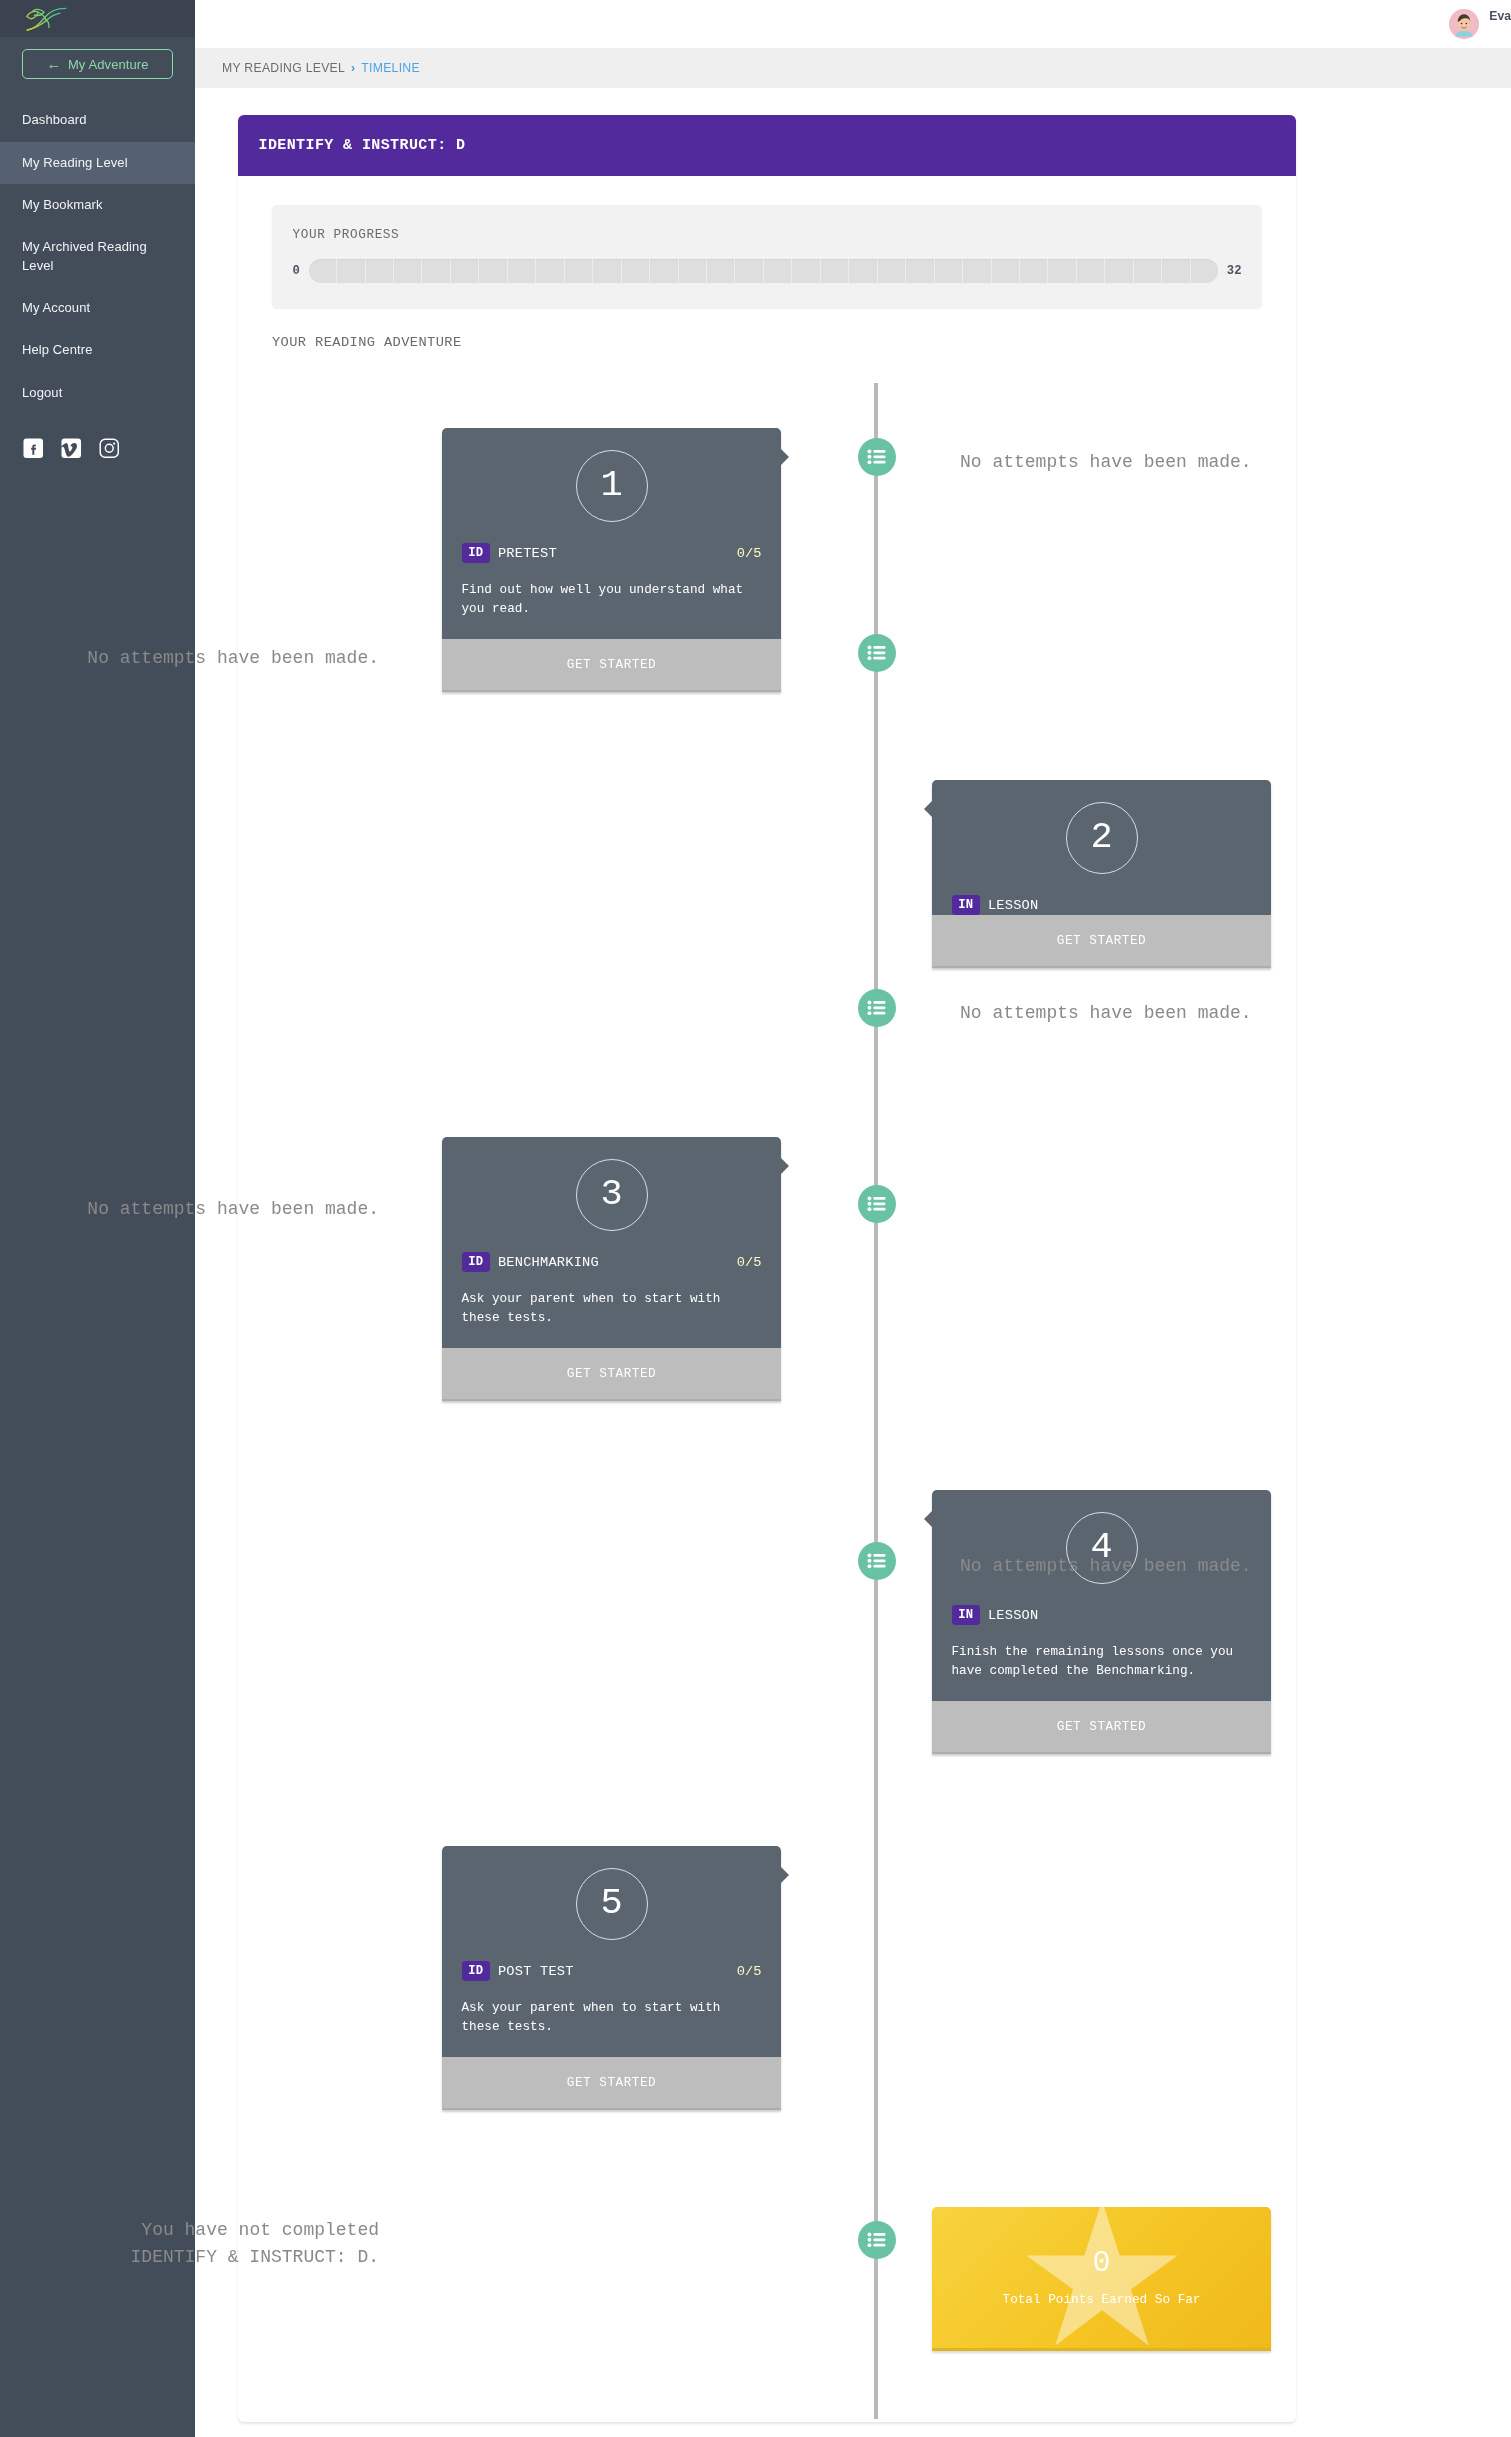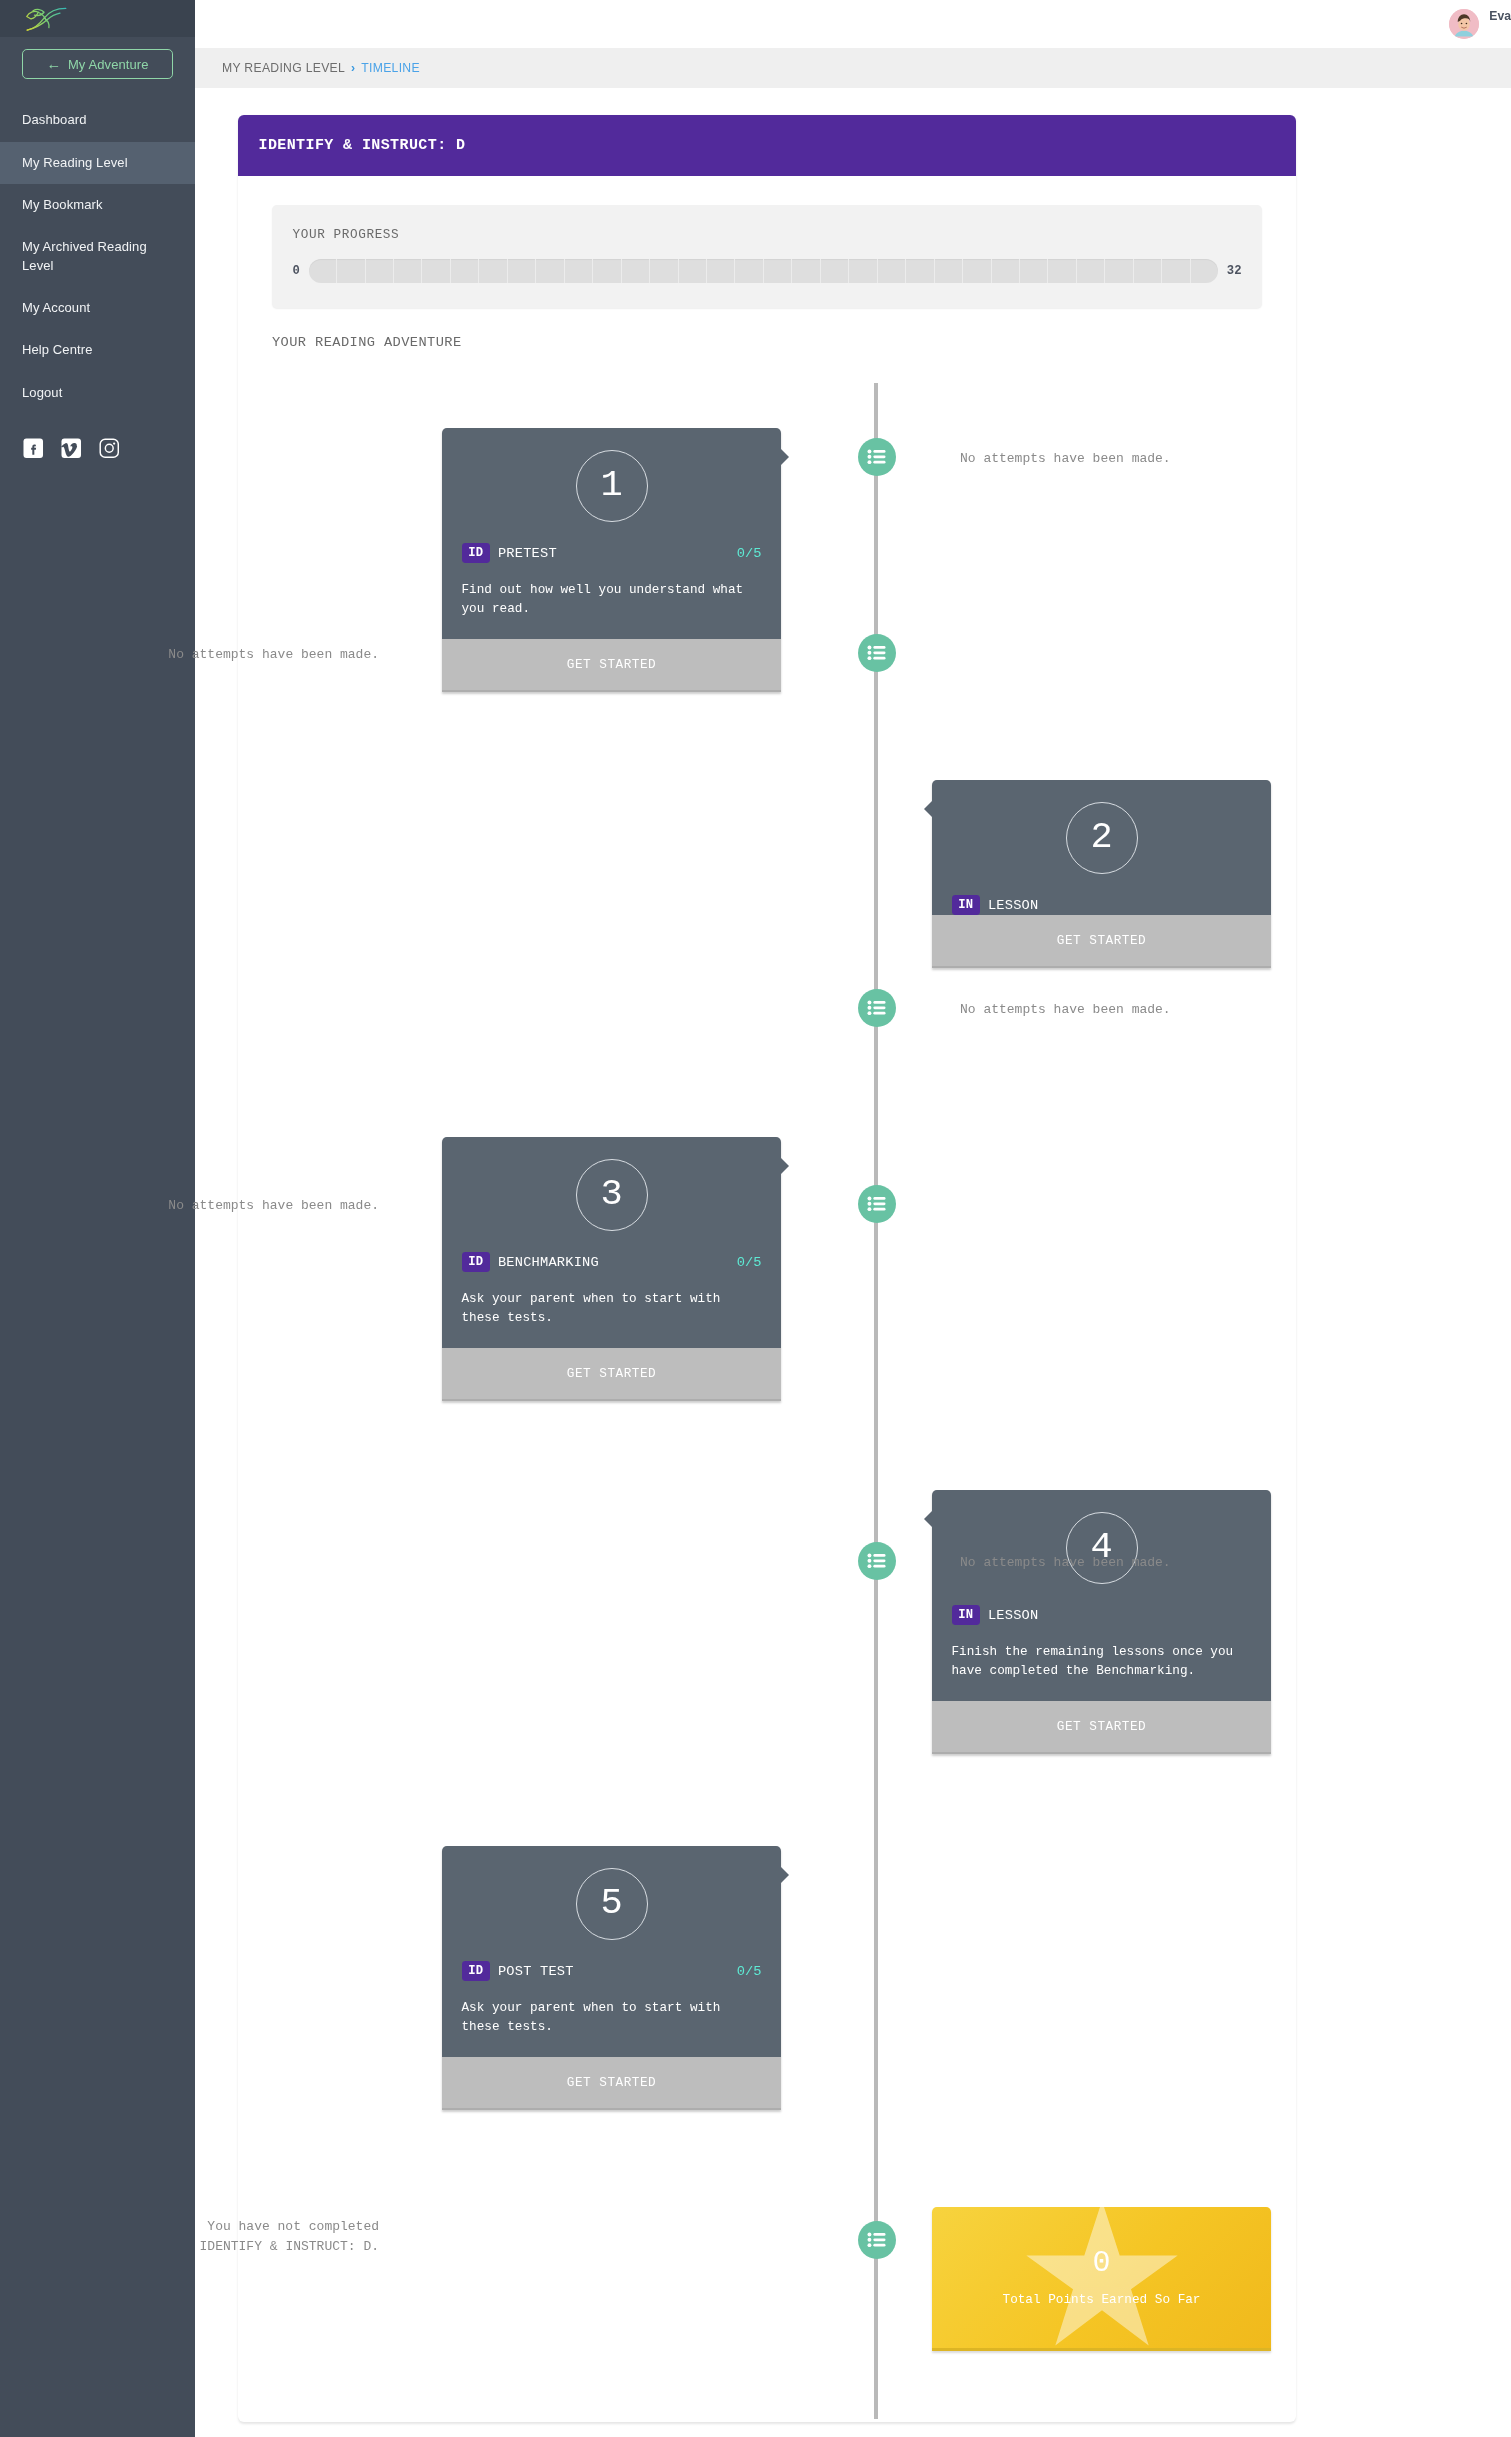--- a/index.html
+++ b/index.html
@@ -174,21 +174,21 @@
     border-radius: 50%;
     background: #68c2a3;
     display: flex; align-items: center; justify-content: center;
     cursor: pointer;
     z-index: 3;
   }
   .tl-dot svg { width: 19.5px; height: 15.6px; display: block; }
 
   .tl-note {
     position: absolute;
-    font-size: 13px;
+    font-size: 18px;
     color: #8a8a8a;
     line-height: 1.5;
   }
   .tl-note.right { left: 722px; text-align: left; width: 439px; }
   .tl-note.left  { right: 917px; text-align: right; width: 439px; }
 
   
   .tl-card {
     position: absolute;
     width: 339px;
@@ -232,21 +232,21 @@
     font-size: 12.2px; font-weight: bold;
     border-radius: 3.4px;
     padding: 3.9px 6.8px;
     line-height: 1;
     letter-spacing: 0.2px;
     margin-right: 7.8px;
   }
   .card-kind {
     color: #fff; font-size: 13.7px; letter-spacing: 0.2px; flex: 1;
   }
-  .card-score { color: #5eead4; font-size: 13.7px; }
+  .card-score { color: #fef9c3; font-size: 13.7px; }
   .card-desc {
     color: #ffffff; font-size: 12.7px; line-height: 1.55;
     padding: 16.6px 19.5px 19.5px 19.5px;
   }
   .card-cta {
     background: #bdbdbd; color: #ffffff;
     text-align: center;
     font-size: 12.7px;
     letter-spacing: 0.5px;
     padding: 18px 0;

